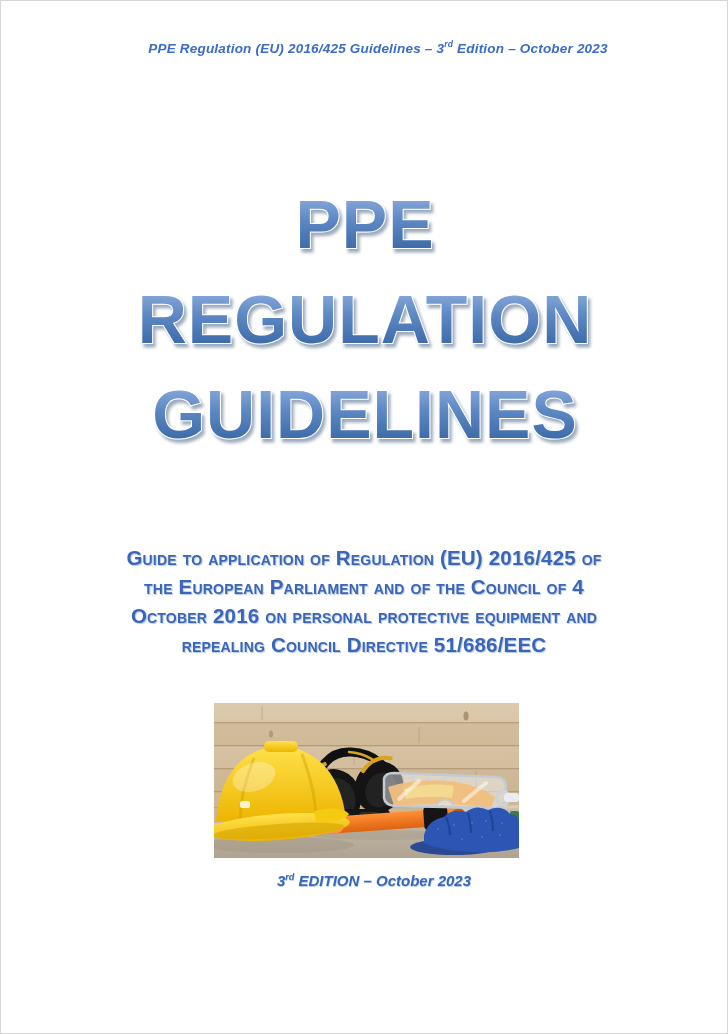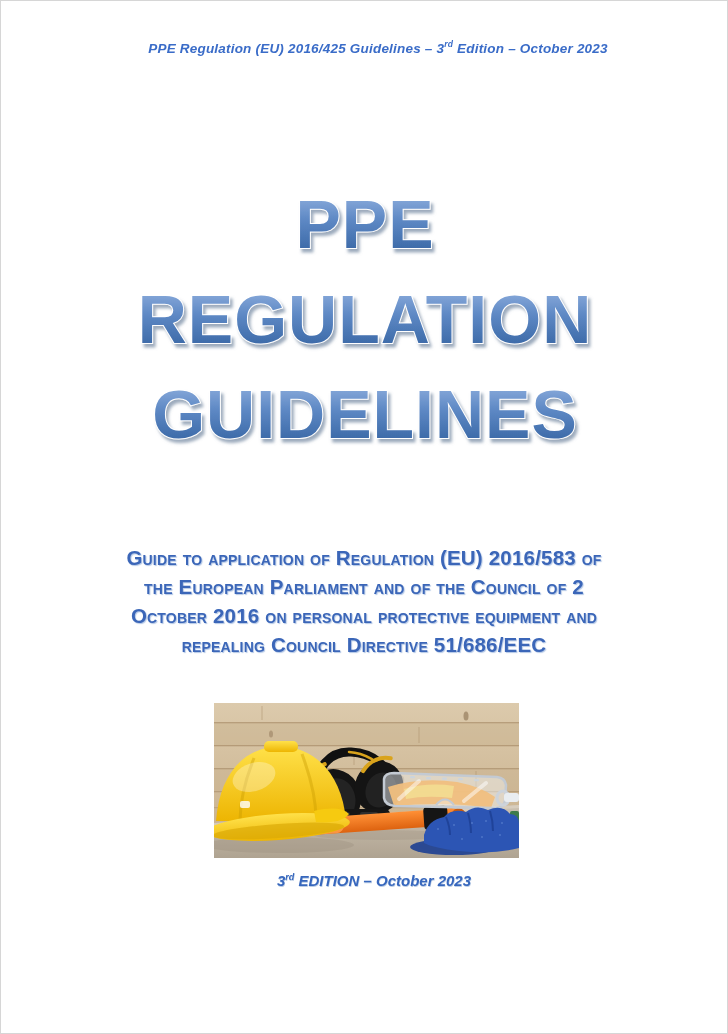--- a/index.html
+++ b/index.html
@@ -87,22 +87,22 @@
       <filter id="titleShadow" x="-20%" y="-20%" width="140%" height="140%">
         <feDropShadow dx="2.5" dy="3.5" stdDeviation="1.6" flood-opacity="0.8" flood-color="#8496AC"></feDropShadow>
       </filter>
     </defs>
     <text class="title" x="364" y="72" text-anchor="middle" filter="url(#titleShadow)">PPE</text>
     <text class="title" x="364" y="167" text-anchor="middle" filter="url(#titleShadow)">REGULATION</text>
     <text class="title" x="364" y="262" text-anchor="middle" filter="url(#titleShadow)">GUIDELINES</text>
   </svg>
 
   <div class="subtitle">
-    <div>Guide to application of Regulation (EU) 2016/583 of</div>
-    <div>the European Parliament and of the Council of 2</div>
+    <div>Guide to application of Regulation (EU) 2016/425 of</div>
+    <div>the European Parliament and of the Council of 4</div>
     <div>October 2016 on personal protective equipment and</div>
     <div>repealing Council Directive 51/686/EEC</div>
   </div>
 
   <svg class="photo" viewBox="0 0 305 155" preserveAspectRatio="none" role="img" aria-label="Personal protective equipment on a wooden plank background: yellow hard hat, black ear defenders with yellow stripes, clear safety goggles over an orange tool and vest, and blue work gloves">
     <defs>
       <linearGradient id="woodGrad" x1="0" y1="0" x2="0" y2="1">
         <stop offset="0" stop-color="#DCCAAC"></stop>
         <stop offset="1" stop-color="#CBB491"></stop>
       </linearGradient>

